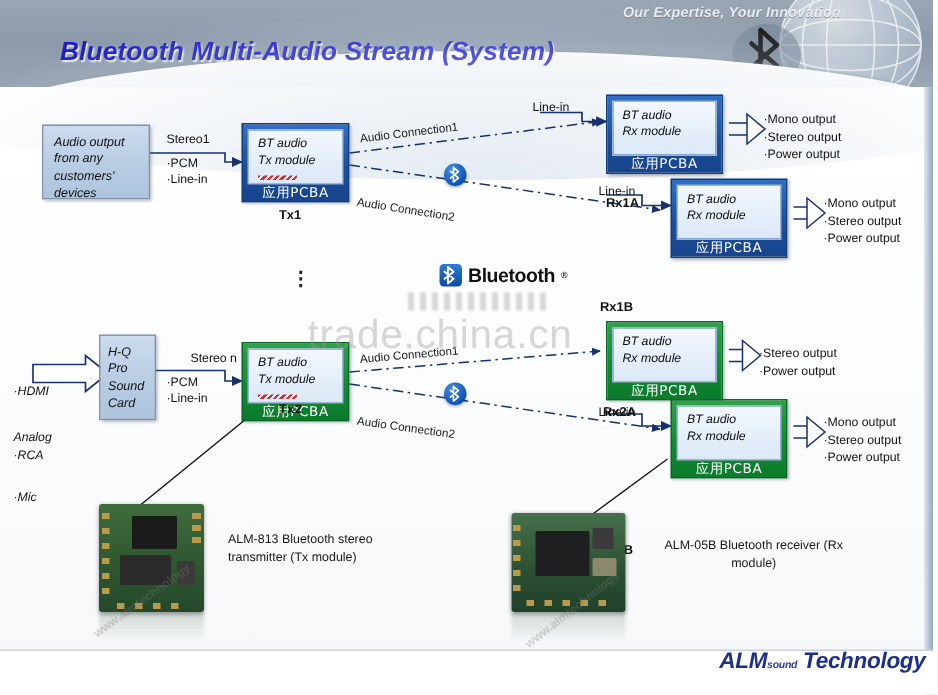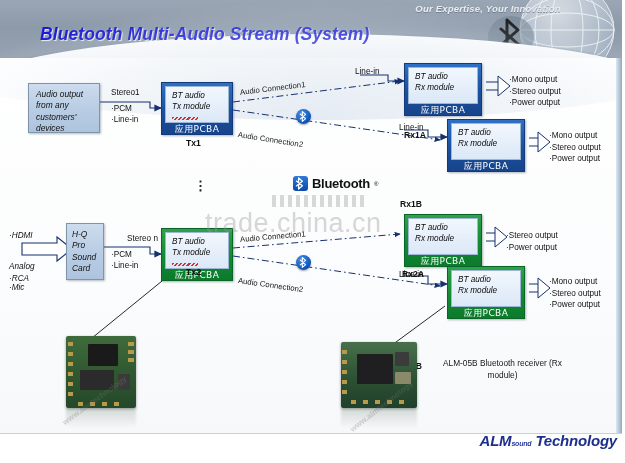--- a/index.html
+++ b/index.html
@@ -116,21 +116,21 @@
   }
 
   .tag{
     position:absolute;font-size:8.6px;font-weight:bold;color:#111;
     font-family:"Liberation Sans", sans-serif;
   }
 
   .lbl{
     position:absolute;font-size:8.2px;color:#111;line-height:1.4;
   }
-  .lbl.it{font-style:italic;}
+  .lbl.it{font-style:italic;margin-top:25px;}
 
   .outs{
     position:absolute;font-size:8.2px;color:#111;line-height:1.42;white-space:nowrap;
   }
 
   .conn{
     position:absolute;font-size:7.8px;color:#1a1a1a;white-space:nowrap;
   }
 
   
@@ -351,21 +351,21 @@
         </svg>
       </div>
       <div class="bw-txt">Bluetooth</div>
       <div class="bw-tm">®</div>
     </div>
     <div class="wm-strip" style="left:272px;top:137px;"></div>
 
     <div class="lbl it" style="left:9px;top:172px;">·HDMI</div>
     <div class="lbl it" style="left:9px;top:203px;">Analog</div>
     <div class="lbl it" style="left:9px;top:215px;">·RCA</div>
-    <div class="lbl it" style="left:9px;top:224px;text-align:center;">·Mic</div>
+    <div class="lbl it" style="left:9px;top:243px;text-align:center;">·Mic</div>
 
     <div class="box srcbox" style="left:66px;top:165px;width:38px;height:57px;padding:5px 3px 3px 5px;">
       <div>H-Q</div>
       <div>Pro</div>
       <div>Sound</div>
       <div>Card</div>
     </div>
 
     <div class="lbl" style="left:127px;top:175px;">Stereo n</div>
     <div class="lbl" style="left:111px;top:191px;">·PCM</div>
@@ -433,20 +433,21 @@
         <div class="pad" style="left:62px;top:14px;width:6px;height:4px;"></div>
         <div class="pad" style="left:62px;top:22px;width:6px;height:4px;"></div>
         <div class="pad" style="left:12px;top:66px;width:5px;height:4px;"></div>
         <div class="pad" style="left:24px;top:66px;width:5px;height:4px;"></div>
         <div class="pad" style="left:36px;top:66px;width:5px;height:4px;"></div>
         <div class="pad" style="left:48px;top:66px;width:5px;height:4px;"></div>
       </div>
       <div class="refl" style="left:8px;top:74px;width:70px;height:20px;"></div>
       <div class="wm" style="left:-2px;top:62px;transform:rotate(-36deg);">www.almtechnology</div>
     </div>
+    <div class="cap" style="left:152px;top:295px;width:120px;">ALM-813 Bluetooth stereo transmitter (Tx module)</div>
 
     <div class="photo" style="left:335px;top:282px;width:95px;height:95px;">
       <div class="pcb" style="left:6px;top:2px;width:76px;height:66px;background:linear-gradient(180deg,#46704a,#2c4f33 60%,#20402a);">
         <div class="chip" style="left:16px;top:12px;width:36px;height:30px;background:#1f1f22;"></div>
         <div class="chip" style="left:54px;top:10px;width:14px;height:14px;background:#3b3b3b;"></div>
         <div class="chip" style="left:54px;top:30px;width:16px;height:12px;background:#8a8a6a;"></div>
         <div class="pad" style="left:1px;top:8px;width:5px;height:4px;"></div>
         <div class="pad" style="left:1px;top:18px;width:5px;height:4px;"></div>
         <div class="pad" style="left:1px;top:28px;width:5px;height:4px;"></div>
         <div class="pad" style="left:1px;top:38px;width:5px;height:4px;"></div>

